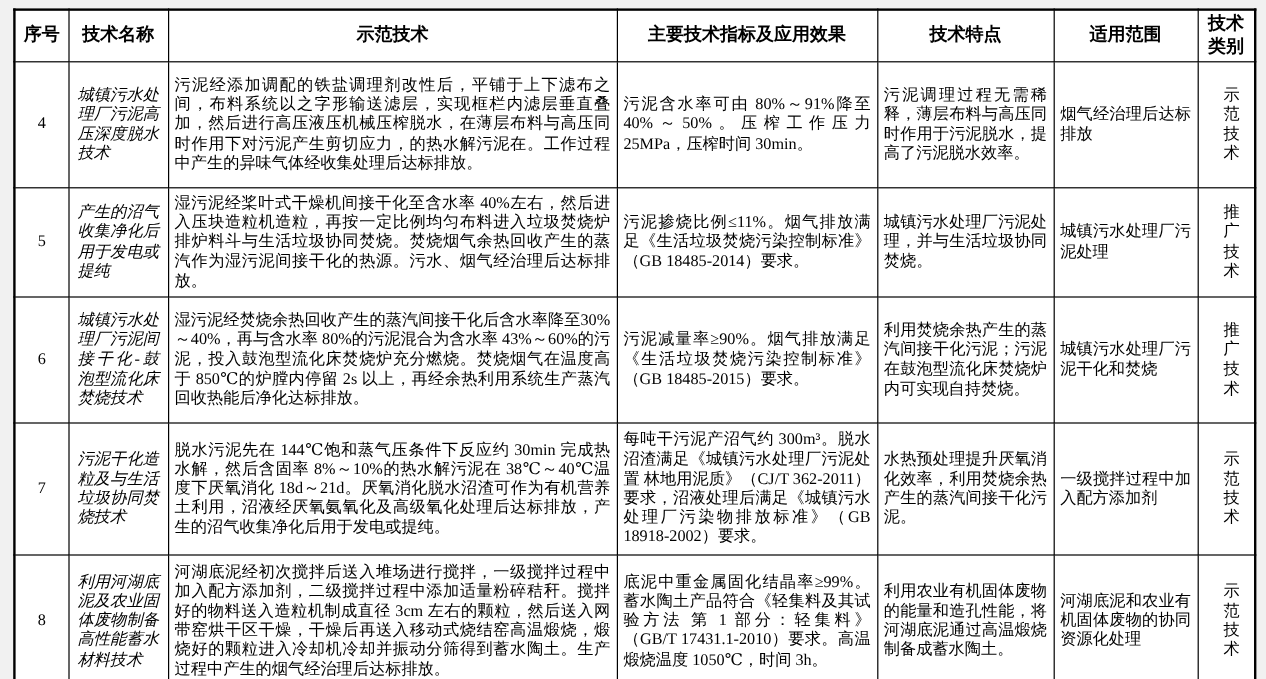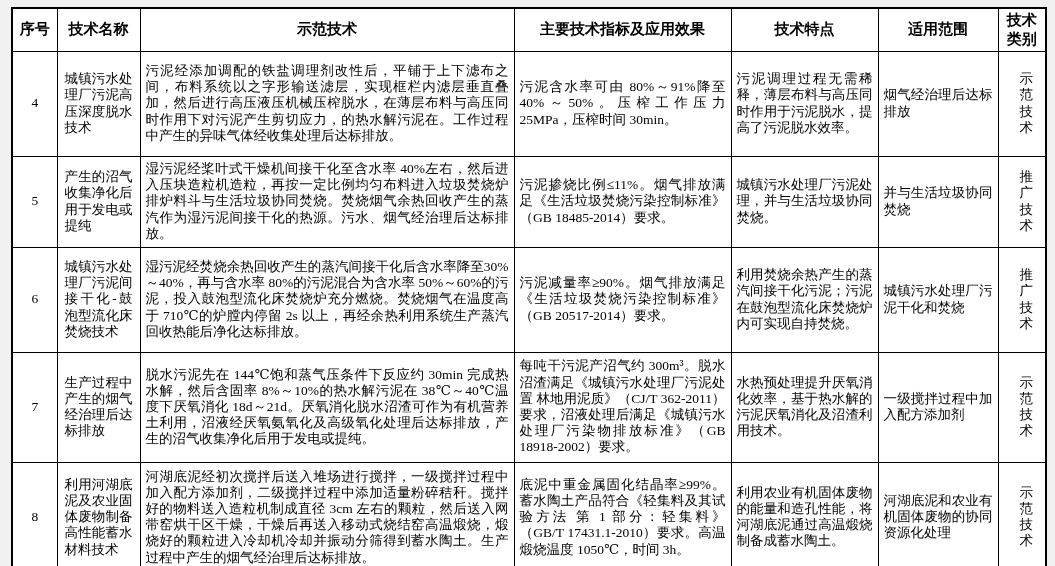--- a/index.html
+++ b/index.html
@@ -46,20 +46,21 @@
     text-align: justify;
     text-justify: inter-character;
     color: #000000;
   }
   .tech-table td.c-no {
     text-align: center;
     font-family: "Liberation Serif", "DejaVu Serif", serif;
   }
   .tech-table td.c-name {
     padding: 2px 7px;
+    font-style: italic;
   }
   .tech-table td.c-category {
     text-align: center;
     padding: 2px 21px;
   }
   
   .tech-table tbody tr:nth-child(1) { height: 105px; }
   .tech-table tbody tr:nth-child(2) { height: 91px; }
   .tech-table tbody tr:nth-child(3) { height: 105px; }
   .tech-table tbody tr:nth-child(4) { height: 110px; }
@@ -107,38 +108,38 @@
     <td class="c-features">污泥调理过程无需稀释，薄层布料与高压同时作用于污泥脱水，提高了污泥脱水效率。</td>
     <td class="c-scope">烟气经治理后达标排放</td>
     <td class="c-category">示范技术</td>
   </tr>
         <tr>
     <td class="c-no">5</td>
     <td class="c-name">产生的沼气收集净化后用于发电或提纯</td>
     <td class="c-process">湿污泥经桨叶式干燥机间接干化至含水率 40%左右，然后进入压块造粒机造粒，再按一定比例均匀布料进入垃圾焚烧炉排炉料斗与生活垃圾协同焚烧。焚烧烟气余热回收产生的蒸汽作为湿污泥间接干化的热源。污水、烟气经治理后达标排放。</td>
     <td class="c-indicators">污泥掺烧比例≤11%。烟气排放满足《生活垃圾焚烧污染控制标准》（GB 18485-2014）要求。</td>
     <td class="c-features">城镇污水处理厂污泥处理，并与生活垃圾协同焚烧。</td>
-    <td class="c-scope">并与生活垃圾协同焚烧</td>
+    <td class="c-scope">城镇污水处理厂污泥处理</td>
     <td class="c-category">推广技术</td>
   </tr>
         <tr>
     <td class="c-no">6</td>
     <td class="c-name">城镇污水处理厂污泥间接干化-鼓泡型流化床焚烧技术</td>
-    <td class="c-process">湿污泥经焚烧余热回收产生的蒸汽间接干化后含水率降至30%～40%，再与含水率 80%的污泥混合为含水率 50%～60%的污泥，投入鼓泡型流化床焚烧炉充分燃烧。焚烧烟气在温度高于 710℃的炉膛内停留 2s 以上，再经余热利用系统生产蒸汽回收热能后净化达标排放。</td>
-    <td class="c-indicators">污泥减量率≥90%。烟气排放满足《生活垃圾焚烧污染控制标准》（GB 20517-2014）要求。</td>
+    <td class="c-process">湿污泥经焚烧余热回收产生的蒸汽间接干化后含水率降至30%～40%，再与含水率 80%的污泥混合为含水率 43%～60%的污泥，投入鼓泡型流化床焚烧炉充分燃烧。焚烧烟气在温度高于 850℃的炉膛内停留 2s 以上，再经余热利用系统生产蒸汽回收热能后净化达标排放。</td>
+    <td class="c-indicators">污泥减量率≥90%。烟气排放满足《生活垃圾焚烧污染控制标准》（GB 18485-2015）要求。</td>
     <td class="c-features">利用焚烧余热产生的蒸汽间接干化污泥；污泥在鼓泡型流化床焚烧炉内可实现自持焚烧。</td>
     <td class="c-scope">城镇污水处理厂污泥干化和焚烧</td>
     <td class="c-category">推广技术</td>
   </tr>
         <tr>
     <td class="c-no">7</td>
-    <td class="c-name">生产过程中产生的烟气经治理后达标排放</td>
+    <td class="c-name">污泥干化造粒及与生活垃圾协同焚烧技术</td>
     <td class="c-process">脱水污泥先在 144℃饱和蒸气压条件下反应约 30min 完成热水解，然后含固率 8%～10%的热水解污泥在 38℃～40℃温度下厌氧消化 18d～21d。厌氧消化脱水沼渣可作为有机营养土利用，沼液经厌氧氨氧化及高级氧化处理后达标排放，产生的沼气收集净化后用于发电或提纯。</td>
     <td class="c-indicators">每吨干污泥产沼气约 300m³。脱水沼渣满足《城镇污水处理厂污泥处置 林地用泥质》（CJ/T 362-2011）要求，沼液处理后满足《城镇污水处理厂污染物排放标准》（GB 18918-2002）要求。</td>
-    <td class="c-features">水热预处理提升厌氧消化效率，基于热水解的污泥厌氧消化及沼渣利用技术。</td>
+    <td class="c-features">水热预处理提升厌氧消化效率，利用焚烧余热产生的蒸汽间接干化污泥。</td>
     <td class="c-scope">一级搅拌过程中加入配方添加剂</td>
     <td class="c-category">示范技术</td>
   </tr>
         <tr>
     <td class="c-no">8</td>
     <td class="c-name">利用河湖底泥及农业固体废物制备高性能蓄水材料技术</td>
     <td class="c-process">河湖底泥经初次搅拌后送入堆场进行搅拌，一级搅拌过程中加入配方添加剂，二级搅拌过程中添加适量粉碎秸秆。搅拌好的物料送入造粒机制成直径 3cm 左右的颗粒，然后送入网带窑烘干区干燥，干燥后再送入移动式烧结窑高温煅烧，煅烧好的颗粒进入冷却机冷却并振动分筛得到蓄水陶土。生产过程中产生的烟气经治理后达标排放。</td>
     <td class="c-indicators">底泥中重金属固化结晶率≥99%。蓄水陶土产品符合《轻集料及其试验方法 第 1 部分：轻集料》（GB/T 17431.1-2010）要求。高温煅烧温度 1050℃，时间 3h。</td>
     <td class="c-features">利用农业有机固体废物的能量和造孔性能，将河湖底泥通过高温煅烧制备成蓄水陶土。</td>
     <td class="c-scope">河湖底泥和农业有机固体废物的协同资源化处理</td>

